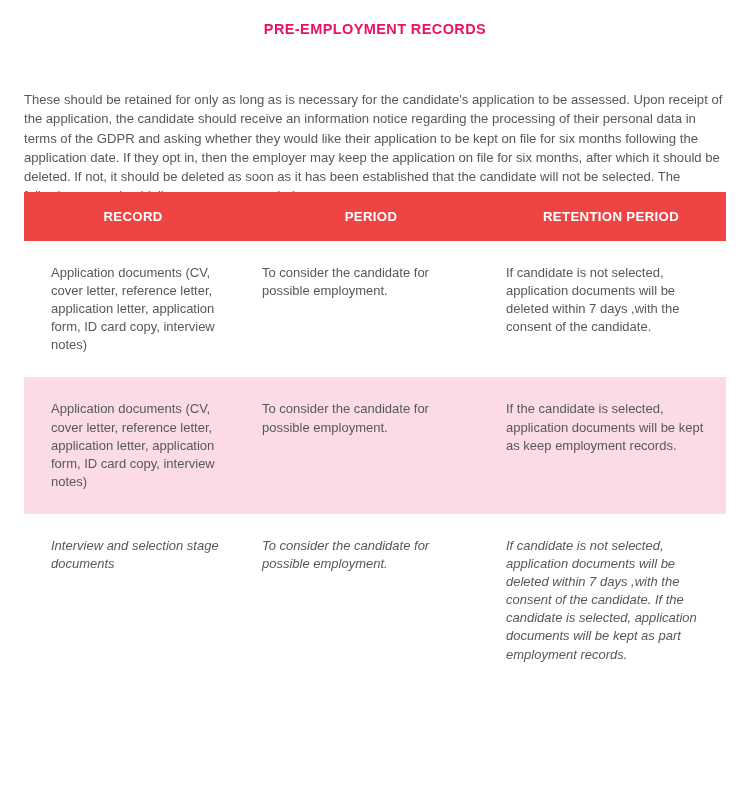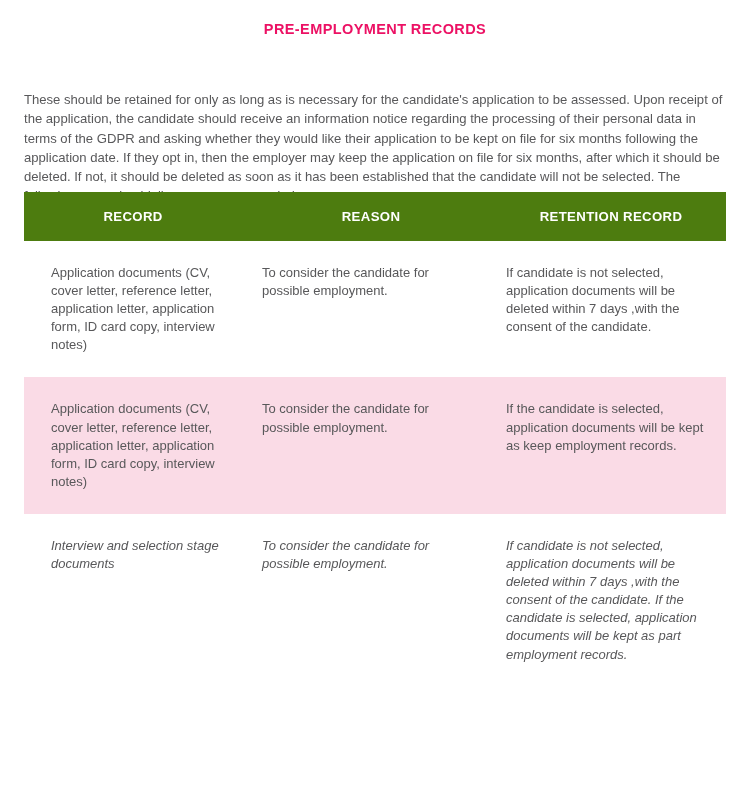--- a/index.html
+++ b/index.html
@@ -56,21 +56,21 @@
     top: 192px;
     width: 702px;
     border-collapse: collapse;
     table-layout: fixed;
   }
   .records-table col.c-record   { width: 228px; }
   .records-table col.c-reason   { width: 238px; }
   .records-table col.c-period   { width: 236px; }
 
   .records-table thead th {
-    background: #4d7c0f;
+    background: #ef4444;
     color: #ffffff;
     height: 49px;
     font-size: 13.2px;
     font-weight: bold;
     letter-spacing: 0.35px;
     text-align: center;
     vertical-align: middle;
     padding: 0;
     border: none;
     font-family: "Liberation Sans", sans-serif;
@@ -112,22 +112,22 @@
 
   <table class="records-table">
     <colgroup>
       <col class="c-record">
       <col class="c-reason">
       <col class="c-period">
     </colgroup>
     <thead>
       <tr>
         <th class="th-record">RECORD</th>
-        <th class="th-reason">REASON</th>
-        <th class="th-period">RETENTION RECORD</th>
+        <th class="th-reason">PERIOD</th>
+        <th class="th-period">RETENTION PERIOD</th>
       </tr>
     </thead>
     <tbody>
       <tr class="row-plain row-1">
         <td class="cell-record">Application documents (CV, cover letter, reference letter, application letter, application form, ID card copy,  interview notes)</td>
         <td class="cell-reason">To consider the candidate for possible employment.</td>
         <td class="cell-period">If candidate is not selected, application documents will be deleted within 7 days ,with the consent of the candidate.</td>
       </tr>
       <tr class="row-alt row-2">
         <td class="cell-record">Application documents (CV, cover letter, reference letter, application letter, application form, ID card copy,  interview notes)</td>

